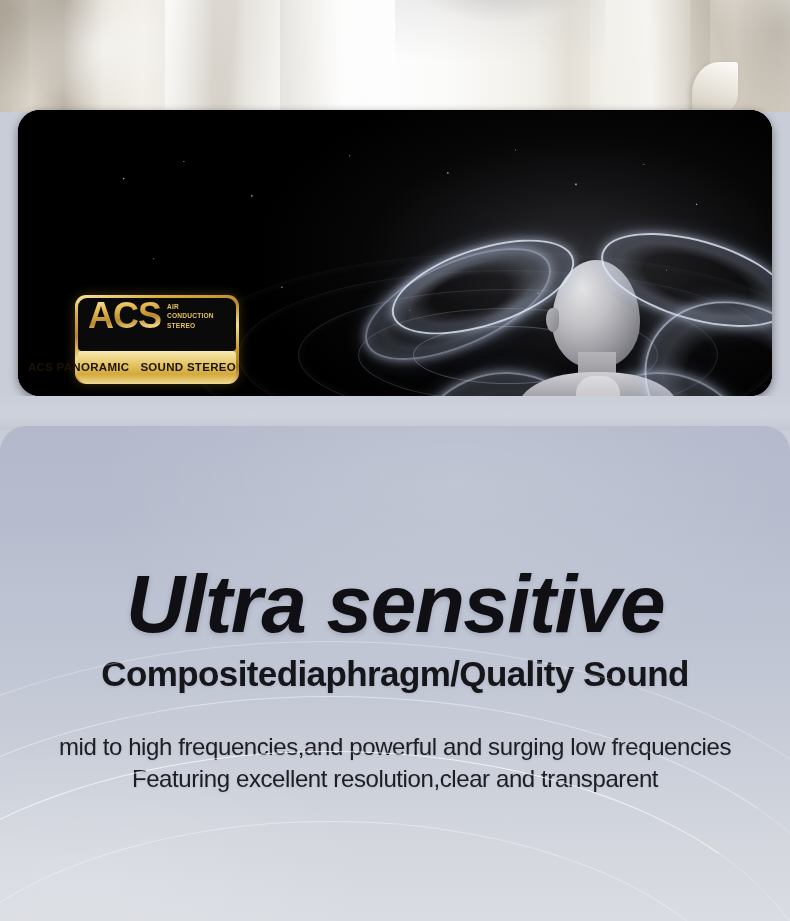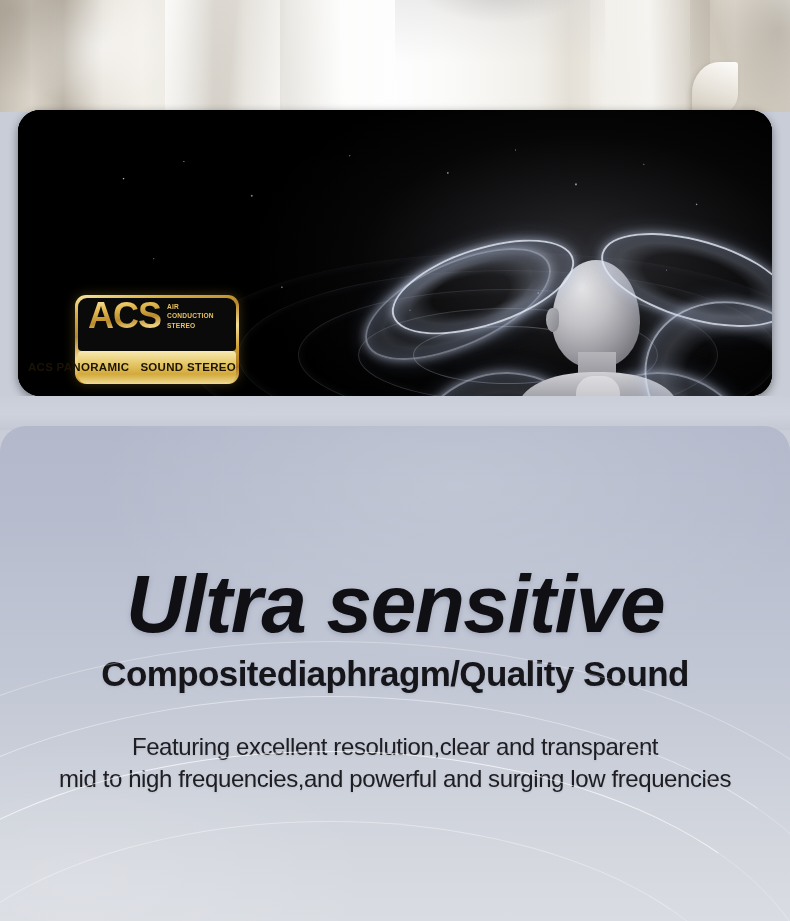--- a/index.html
+++ b/index.html
@@ -384,22 +384,22 @@
 
   <div class="feature-section">
     <div class="feature-inner">
       <div class="sheen"></div>
 
       <div class="headline">Ultra sensitive</div>
 
       <div class="subhead">Compositediaphragm/Quality Sound</div>
 
       <div class="bodytext">
+        <span>mid to high frequencies,and powerful and surging low frequencies</span>
         <span>Featuring excellent resolution,clear and transparent</span>
-        <span>mid to high frequencies,and powerful and surging low frequencies</span>
       </div>
 
       <div class="arcs">
         <i></i>
           <i></i>
           <i></i>
           <i></i>
       </div>
     </div>
   </div>

